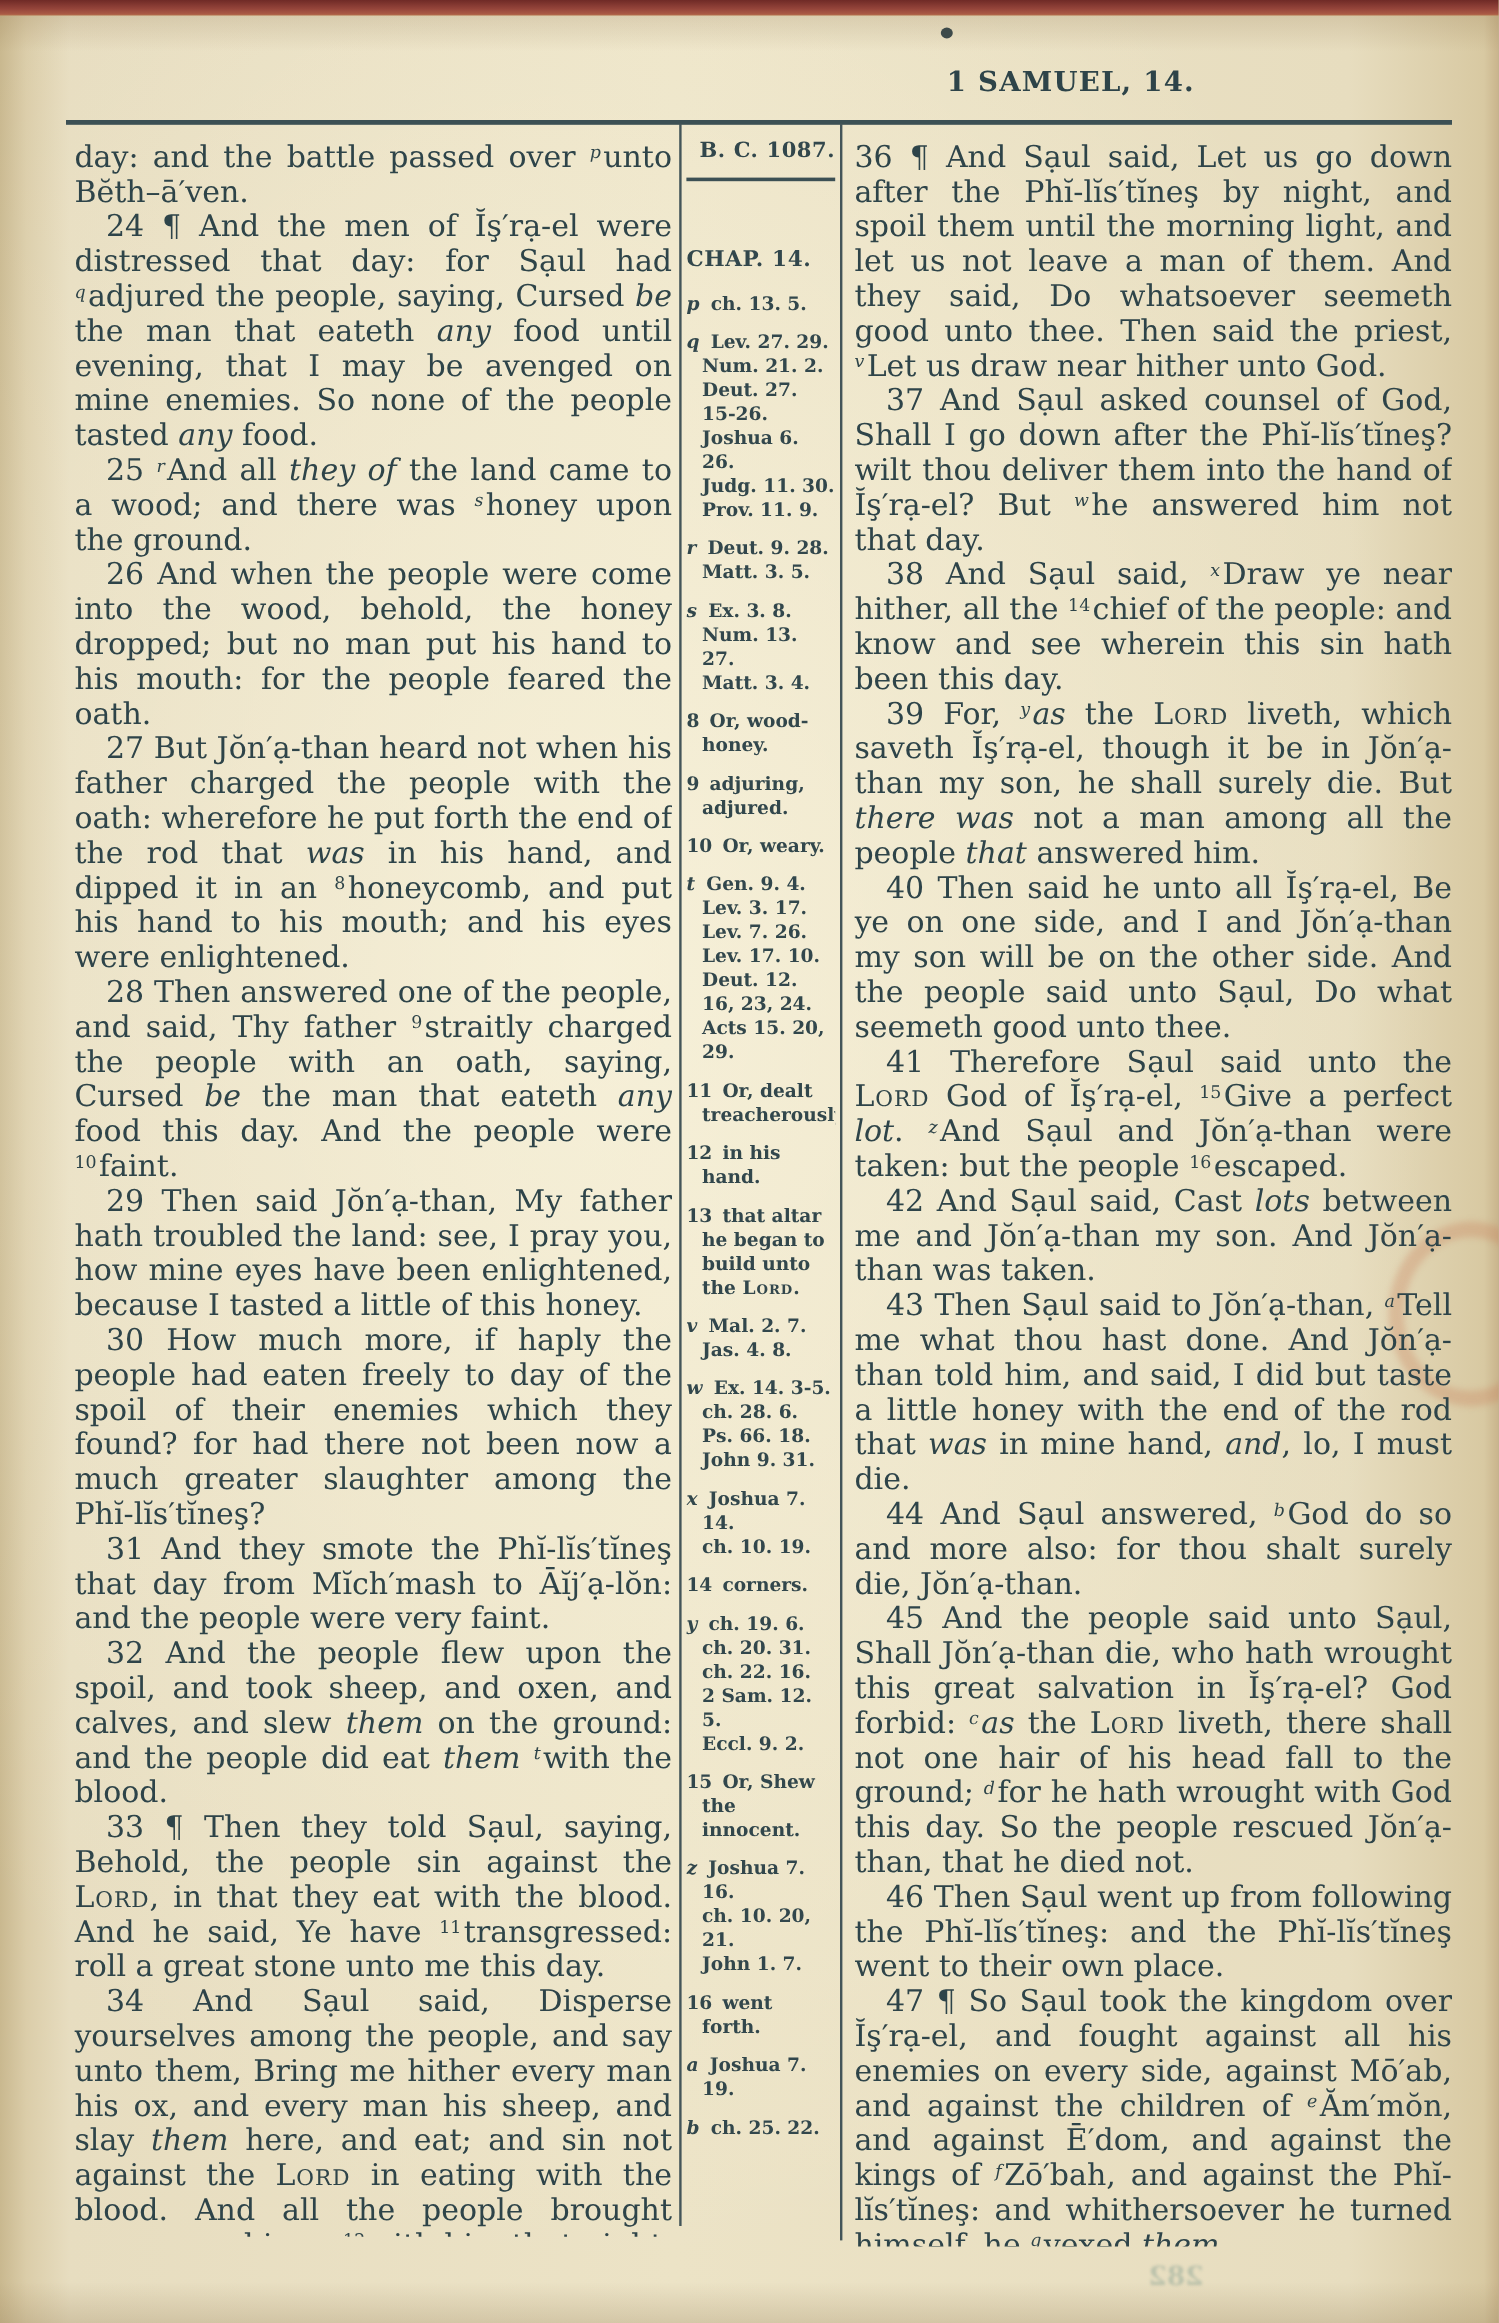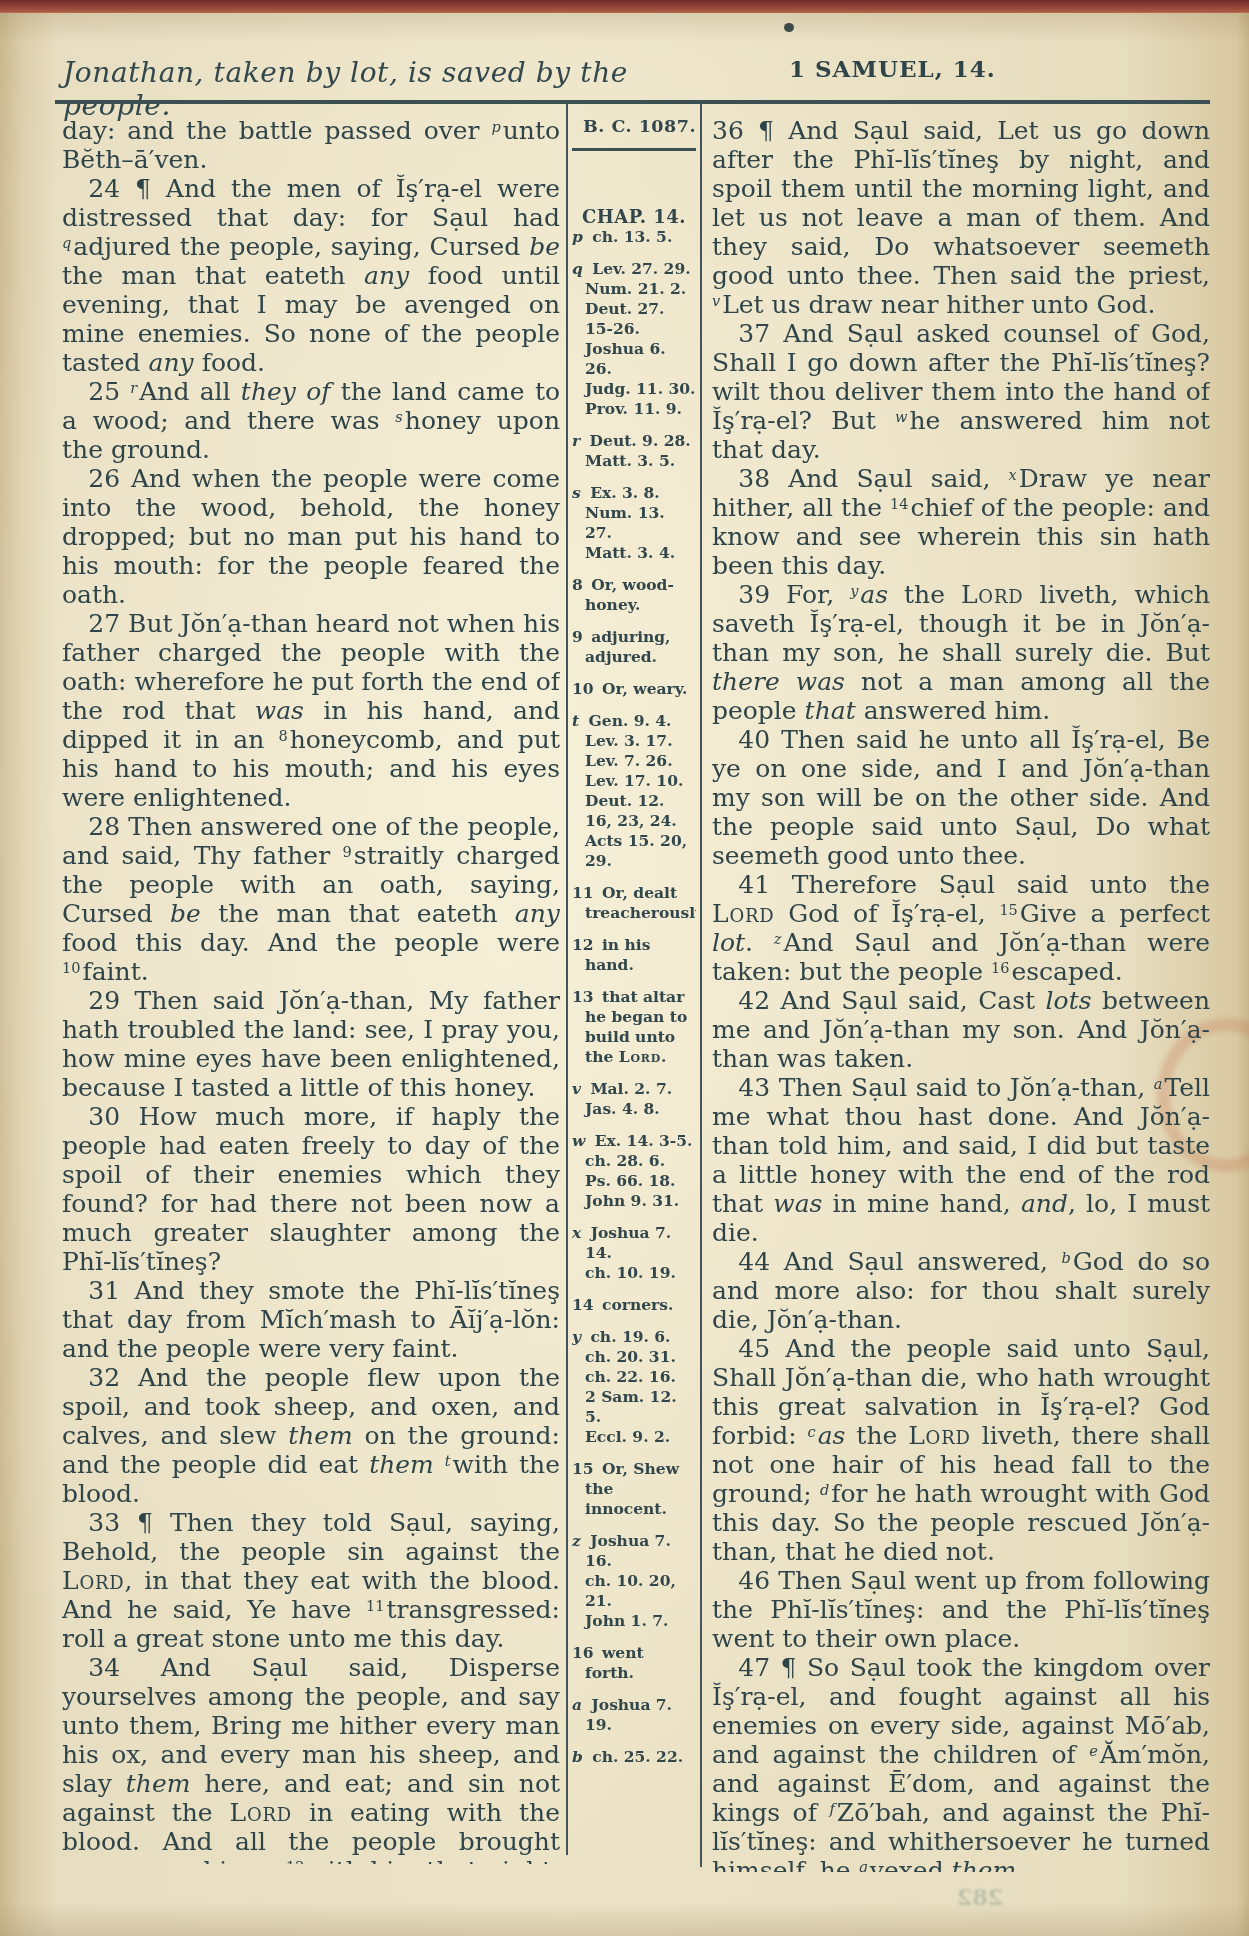--- a/index.html
+++ b/index.html
@@ -42,42 +42,41 @@
   .col p{margin:0;font-size:25px;line-height:29px;text-indent:1.05em;}
   .col p:first-child{text-indent:0;}
   sup.vl,sup.vn{font-size:0.58em;line-height:0;vertical-align:baseline;position:relative;top:-0.48em;
     margin-right:2px;}
   sup.vl{font-style:italic;}
   .sc{font-variant:small-caps;letter-spacing:0.8px;}
   .col-refs{position:absolute;left:572px;top:116px;width:124px;height:1760px;overflow:hidden;
     font-size:15.5px;line-height:20px;color:#32474c;}
   .bc-date{text-align:right;font-weight:bold;font-size:17.5px;letter-spacing:0.5px;}
   .bc-rule{height:2.5px;background:#3c5054;margin:12px -6px 0 -6px;}
-  .chapter-heading{text-align:center;font-weight:bold;font-size:18px;letter-spacing:0.5px;
-    margin-top:56px;margin-bottom:0;}
+  .chapter-heading{text-align:left;font-weight:bold;font-size:18px;letter-spacing:0.5px;
+    margin-top:56px;margin-bottom:16px;}
   .ref-entry{padding-left:13px;text-indent:-13px;margin-bottom:12px;font-weight:600;}
   .rm{display:inline;}
   .rm.lit{font-style:italic;margin-right:4px;}
   .rm.num{margin-right:3px;}
   .page-number{position:absolute;left:240px;top:1942px;width:160px;text-align:center;
     font-size:25px;font-weight:bold;letter-spacing:2px;color:#2e4449;}
   .ghost-number{position:absolute;left:920px;top:1884px;width:120px;text-align:center;
     font-size:22px;font-weight:bold;color:rgba(112,148,138,0.38);filter:blur(1.2px);
     transform:scaleX(-1);}
 </style>
 </head>
 <body>
 
 <div class="page">
   <div class="top-edge"></div>
   <div class="top-shade"></div>
   <div class="ink-dot"></div>
   <div class="stain-ring"></div>
 
-  <div class="header-left">Jonathan, taken by lot, is saved by the people.</div>
   <div class="header-right">1 SAMUEL, 14.</div>
   <div class="header-rule"></div>
 
   <div class="vrule one"></div>
   <div class="vrule two"></div>
 
   <div class="col col-left">
       <p>day: and the battle passed over <sup class="vl">p</sup>unto Bĕth–ā′ven.</p>
       <p>24 ¶ And the men of Ĭş′rạ-el were distressed that day: for Sạul had <sup class="vl">q</sup>adjured the people, saying, Cursed <i>be</i> the man that eateth <i>any</i> food until evening, that I may be avenged on mine enemies.  So none of the people tasted <i>any</i> food.</p>
       <p>25 <sup class="vl">r</sup>And all <i>they of</i> the land came to a wood; and there was <sup class="vl">s</sup>honey upon the ground.</p>

